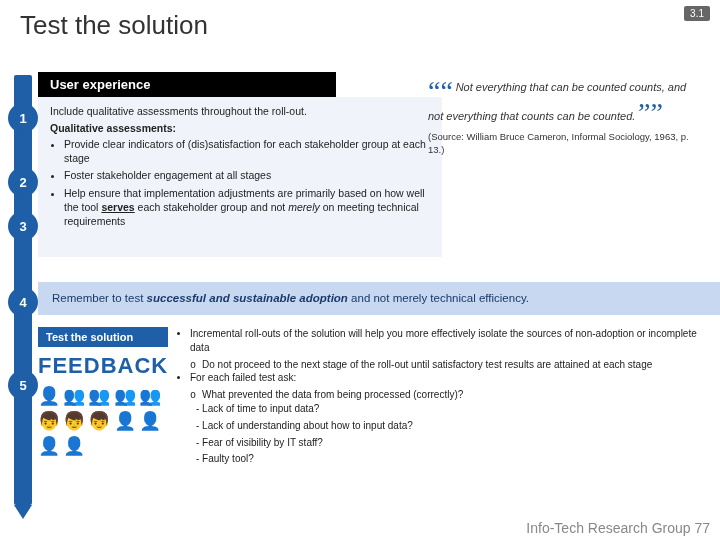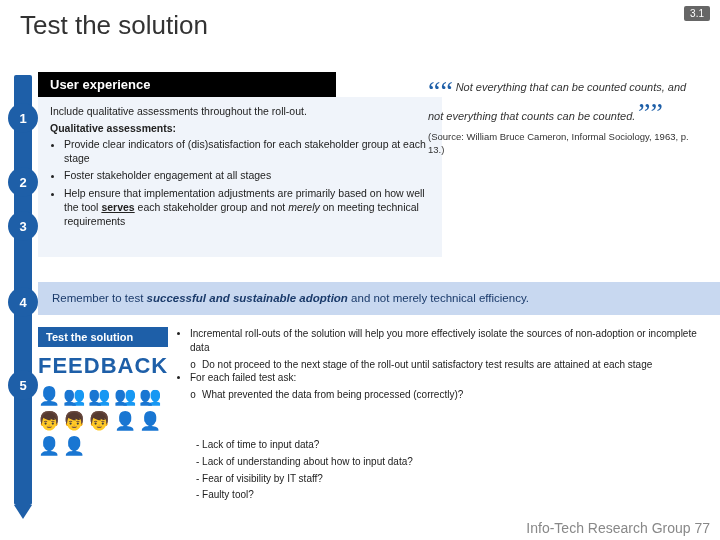--- a/index.html
+++ b/index.html
@@ -262,21 +262,20 @@
     }
 
     .step4-right ol.sub li::before {
       content: 'o  ';
       font-family: monospace;
     }
 
     .step4-right ul.dash {
       list-style: none;
       padding-left: 18px;
-      margin-top: 36px;
     }
 
     .step4-right ul.dash li::before {
       content: '- ';
     }
 
     
     .footer {
       position: absolute;
       bottom: 4px;

